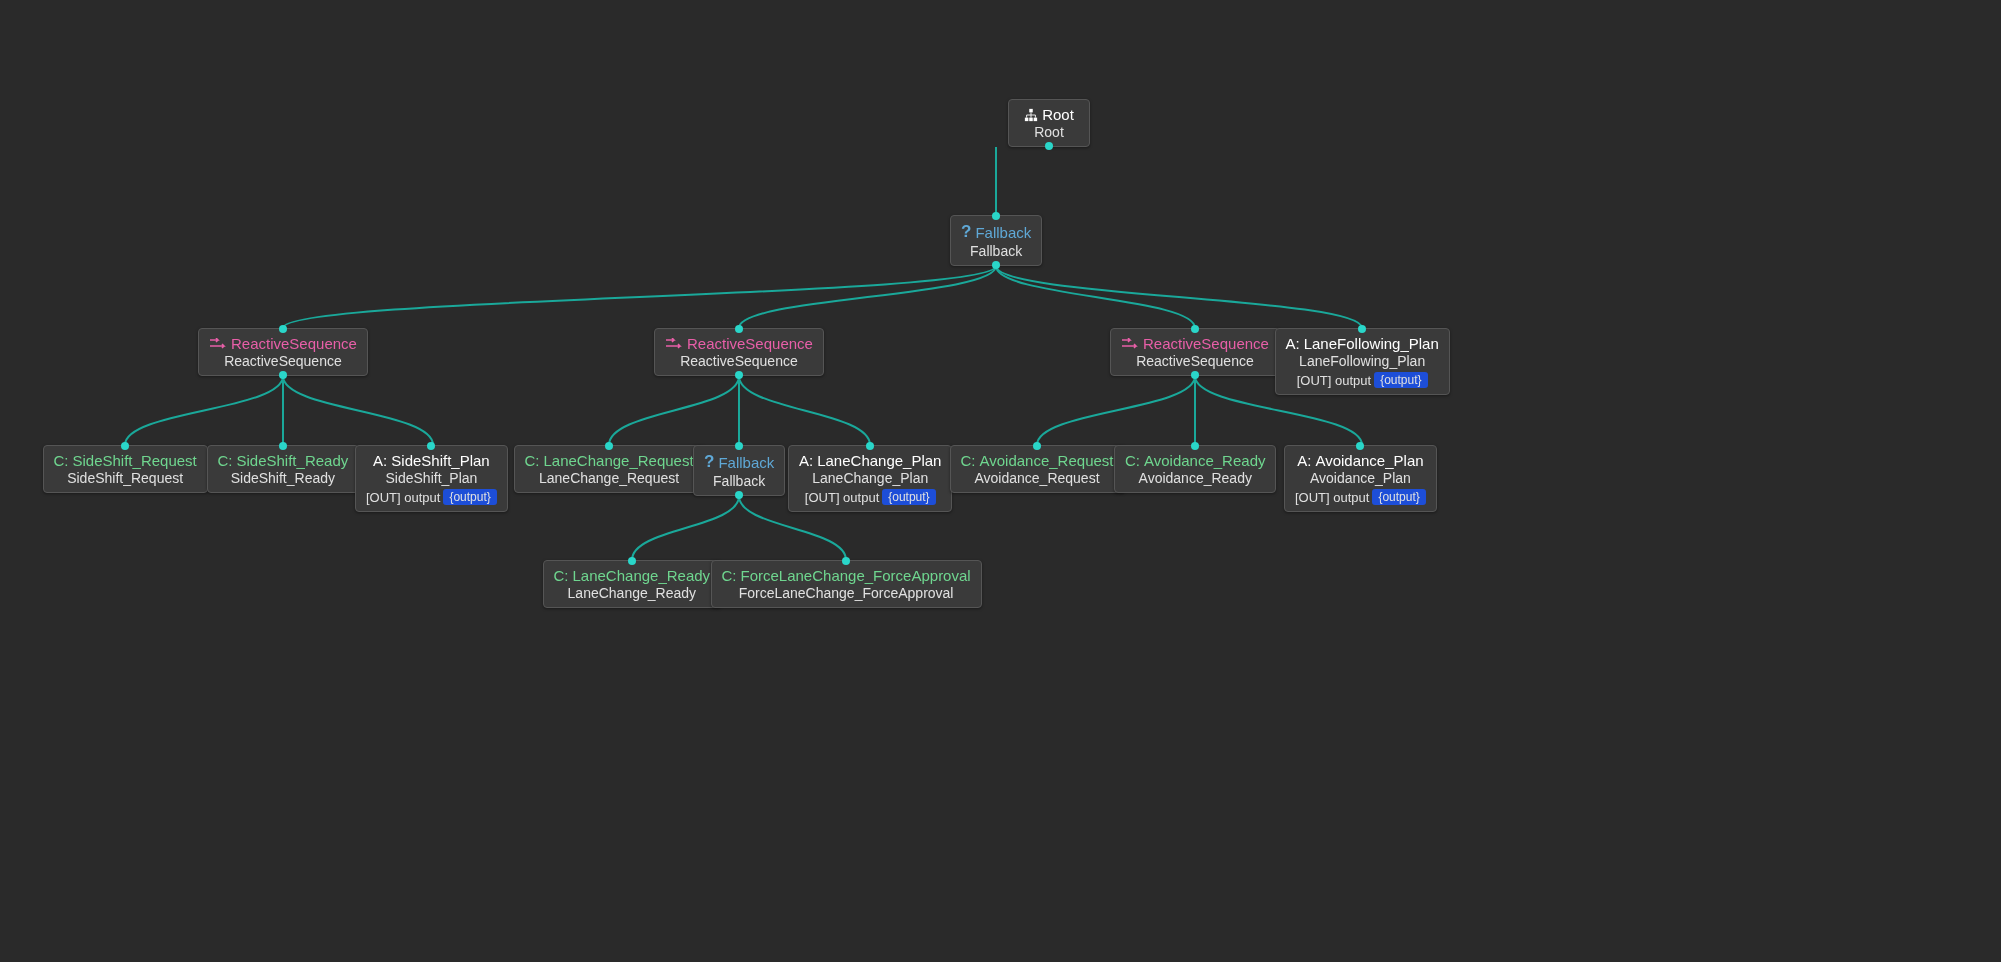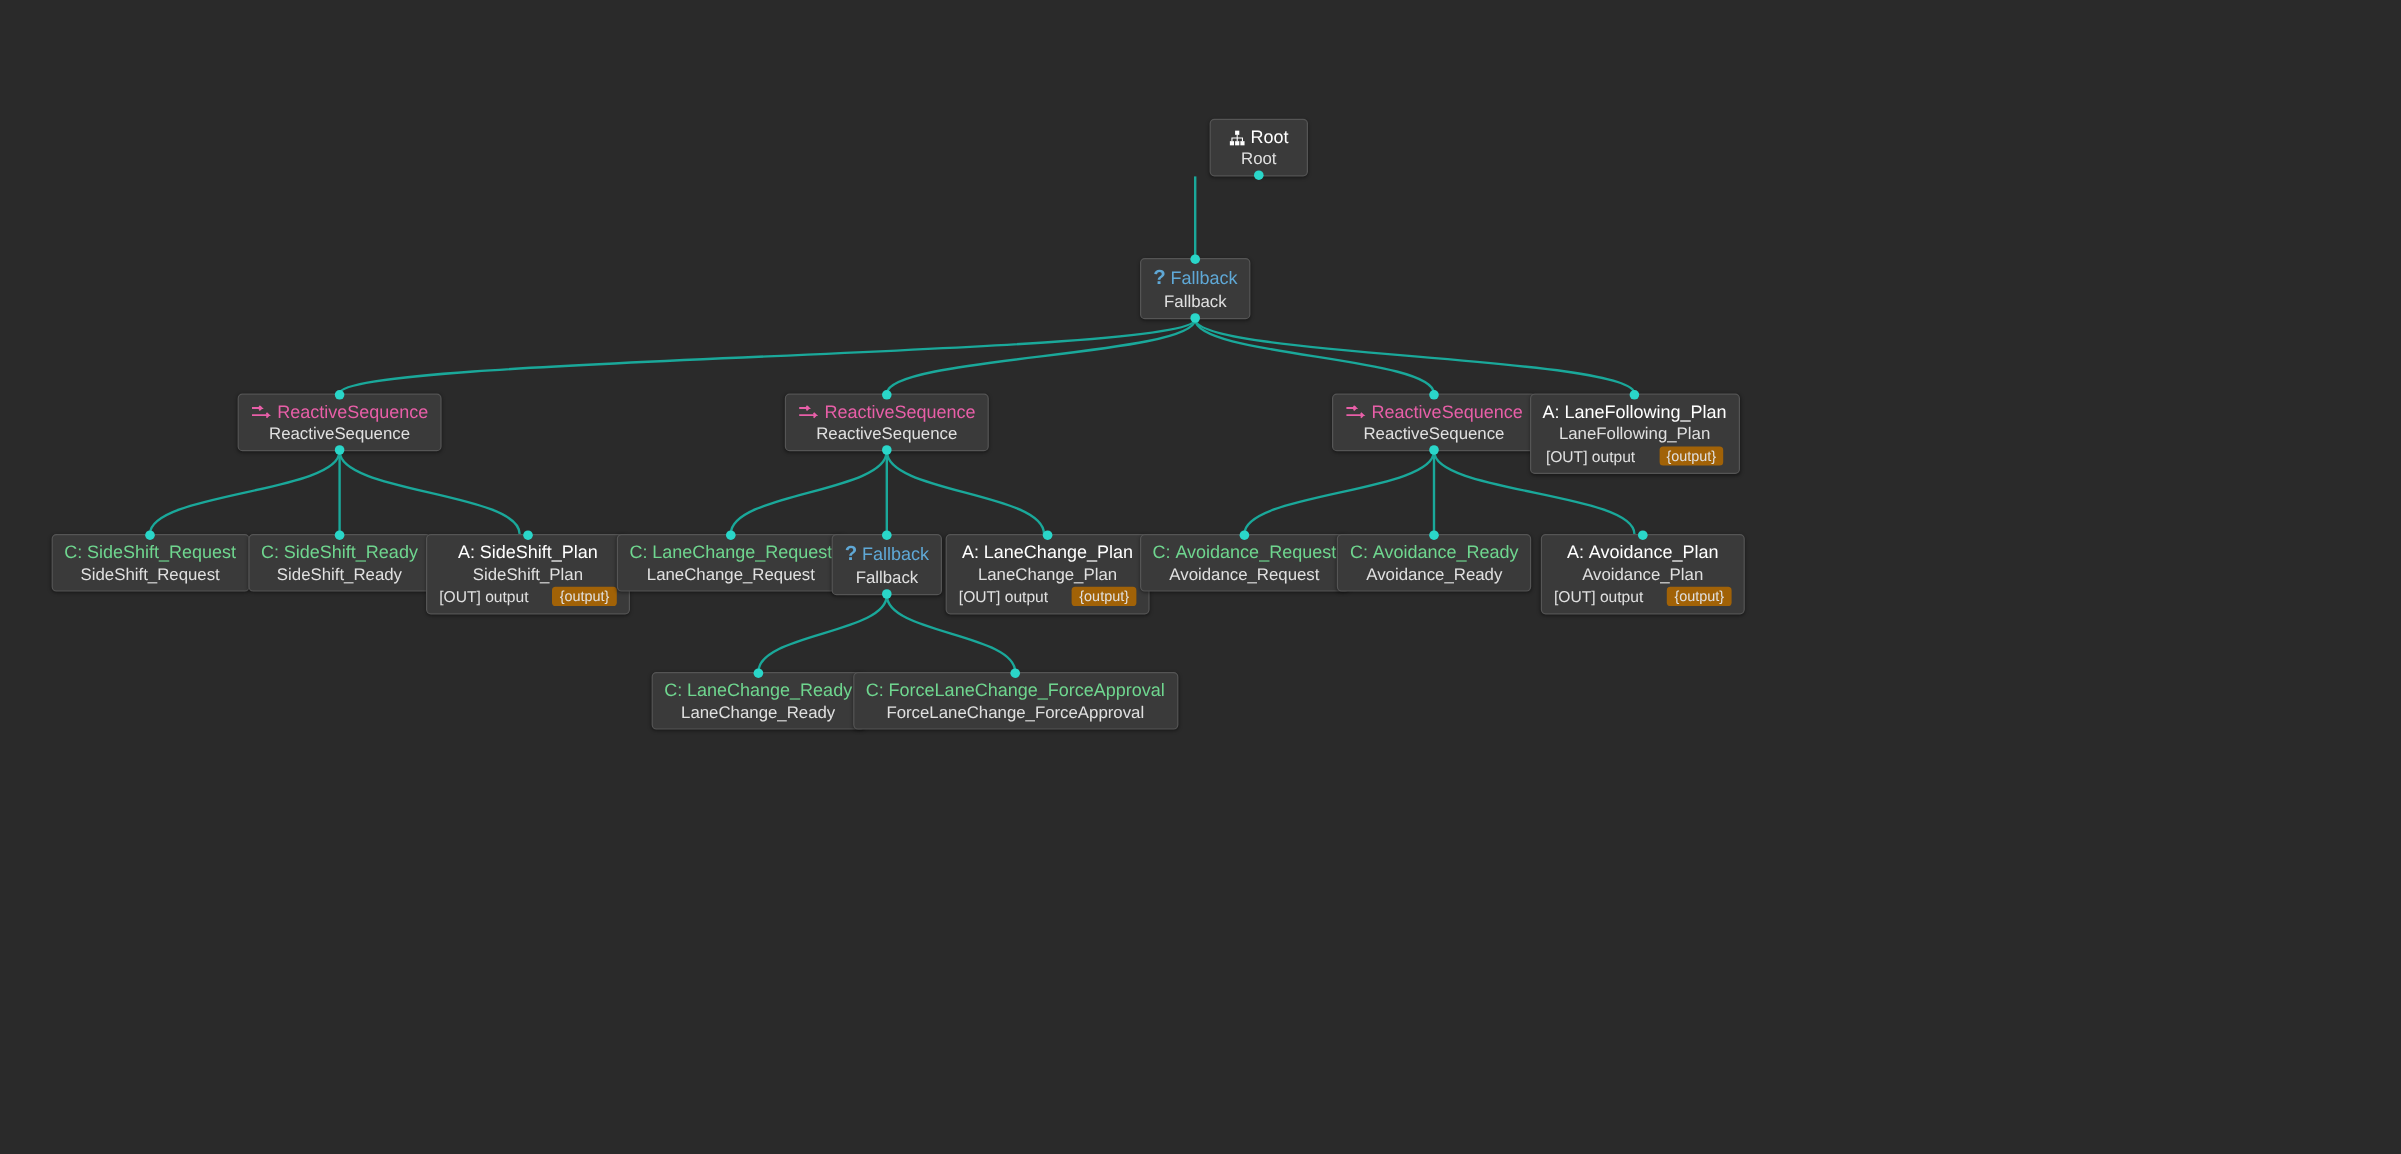--- a/index.html
+++ b/index.html
@@ -1,22 +1,22 @@
 <!DOCTYPE html>
 <html><head>
 <meta charset="utf-8">
 <style>
 html,body{margin:0;padding:0;width:2001px;height:962px;background:#2a2a2a;font-family:'Segoe UI',Arial,sans-serif;color:#e0e0e0;overflow:hidden}
 .canvas{position:relative;width:2001px;height:962px}
 svg.edges{position:absolute;top:0;left:0;width:2001px;height:962px;pointer-events:none}
 .node{position:absolute;background:#3a3a3a;border:1px solid #555;border-radius:4px;padding:6px 10px;box-shadow:0 1px 3px rgba(0,0,0,0.4);min-width:60px;text-align:center}
 .node .title{font-size:15px;font-weight:500;white-space:nowrap;display:flex;align-items:center;justify-content:center;gap:4px}
 .node .name{font-size:14px;color:#e0e0e0;white-space:nowrap;margin-top:1px}
-.node .port{font-size:13px;color:#e0e0e0;white-space:nowrap;margin-top:3px;display:flex;align-items:center;justify-content:center;gap:20px}
-.node .port .val{background:#a16207;padding:1px 6px;border-radius:3px;font-size:12px}
+.node .port{font-size:13px;color:#e0e0e0;white-space:nowrap;margin-top:3px;display:flex;align-items:center;justify-content:center;gap:3px}
+.node .port .val{background:#1d4ed8;padding:1px 6px;border-radius:3px;font-size:12px}
 .t-root{color:#fff}
 .t-fallback{color:#5fa8d6}
 .t-sequence{color:#e85fa8}
 .t-condition{color:#6fd68f}
 .t-action{color:#fff}
 .icon{display:inline-flex;align-items:center}
 .port-dot{width:8px;height:8px;background:#2ad6c9;border-radius:50%;position:absolute;left:50%;transform:translateX(-50%)}
 .port-top{top:-4px}
 .port-bot{bottom:-4px}
 </style>

